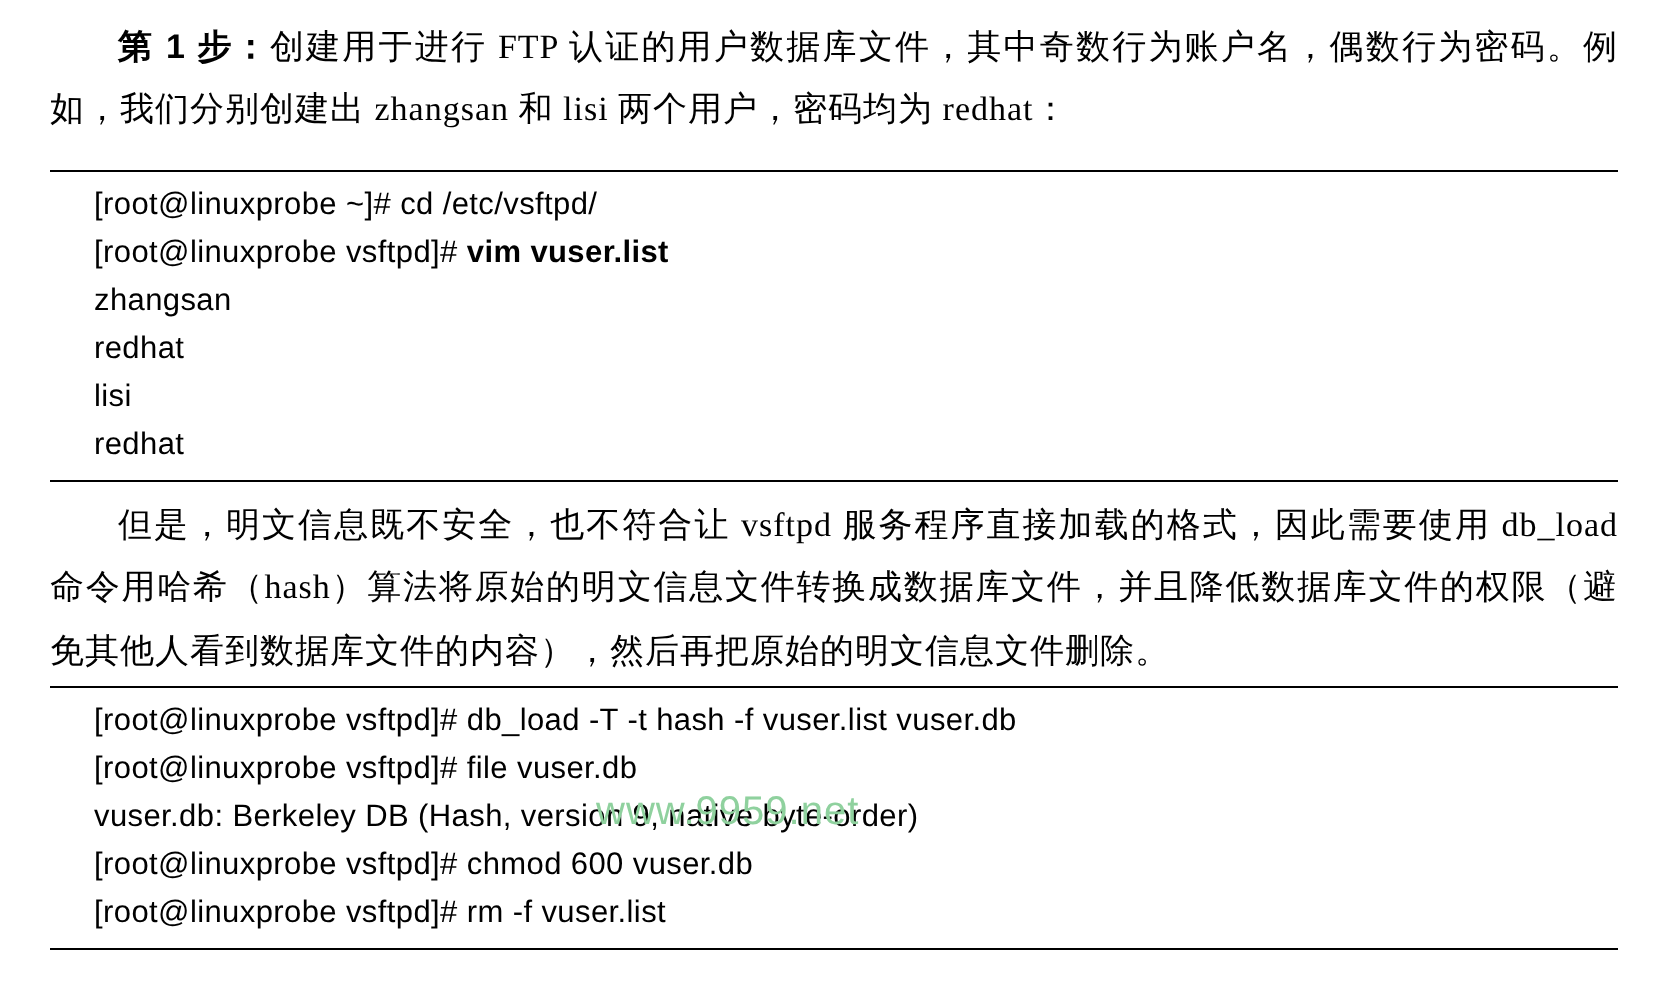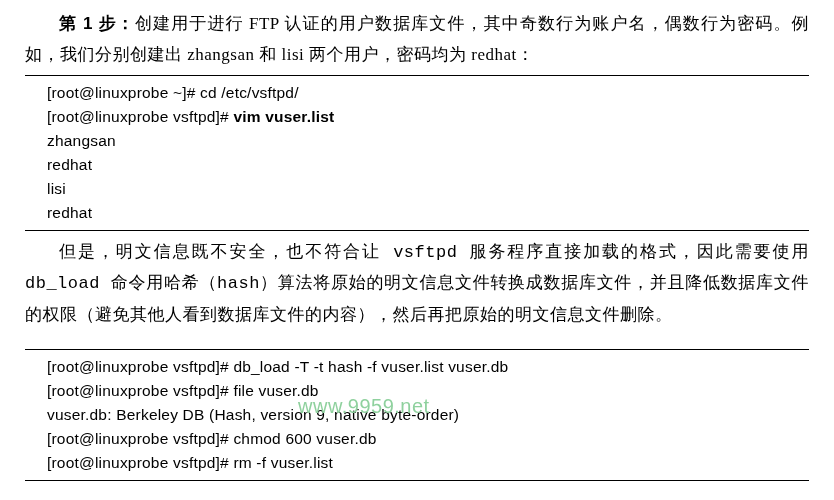--- a/index.html
+++ b/index.html
@@ -18,27 +18,26 @@
       overflow: hidden;
     }
     .para {
       font-size: 17px;
       line-height: 1.85;
       text-align: justify;
       letter-spacing: 0.5px;
     }
     .para-top {
       text-indent: 2em;
-      margin-bottom: 4px;
+      margin-bottom: 14px;
     }
     .para-mid {
       text-indent: 2em;
       margin-top: 6px;
-      margin-bottom: 18px;
-      font-family: Liberation Mono, monospace;
+      margin-bottom: 2px;
     }
     .step-label {
       font-family: "SimHei", "黑体", sans-serif;
       font-weight: bold;
       font-size: 17px;
     }
     .code-block {
       border-top: 1.3px solid #000;
       border-bottom: 1.3px solid #000;
       padding: 5px 0 5px 22px;

